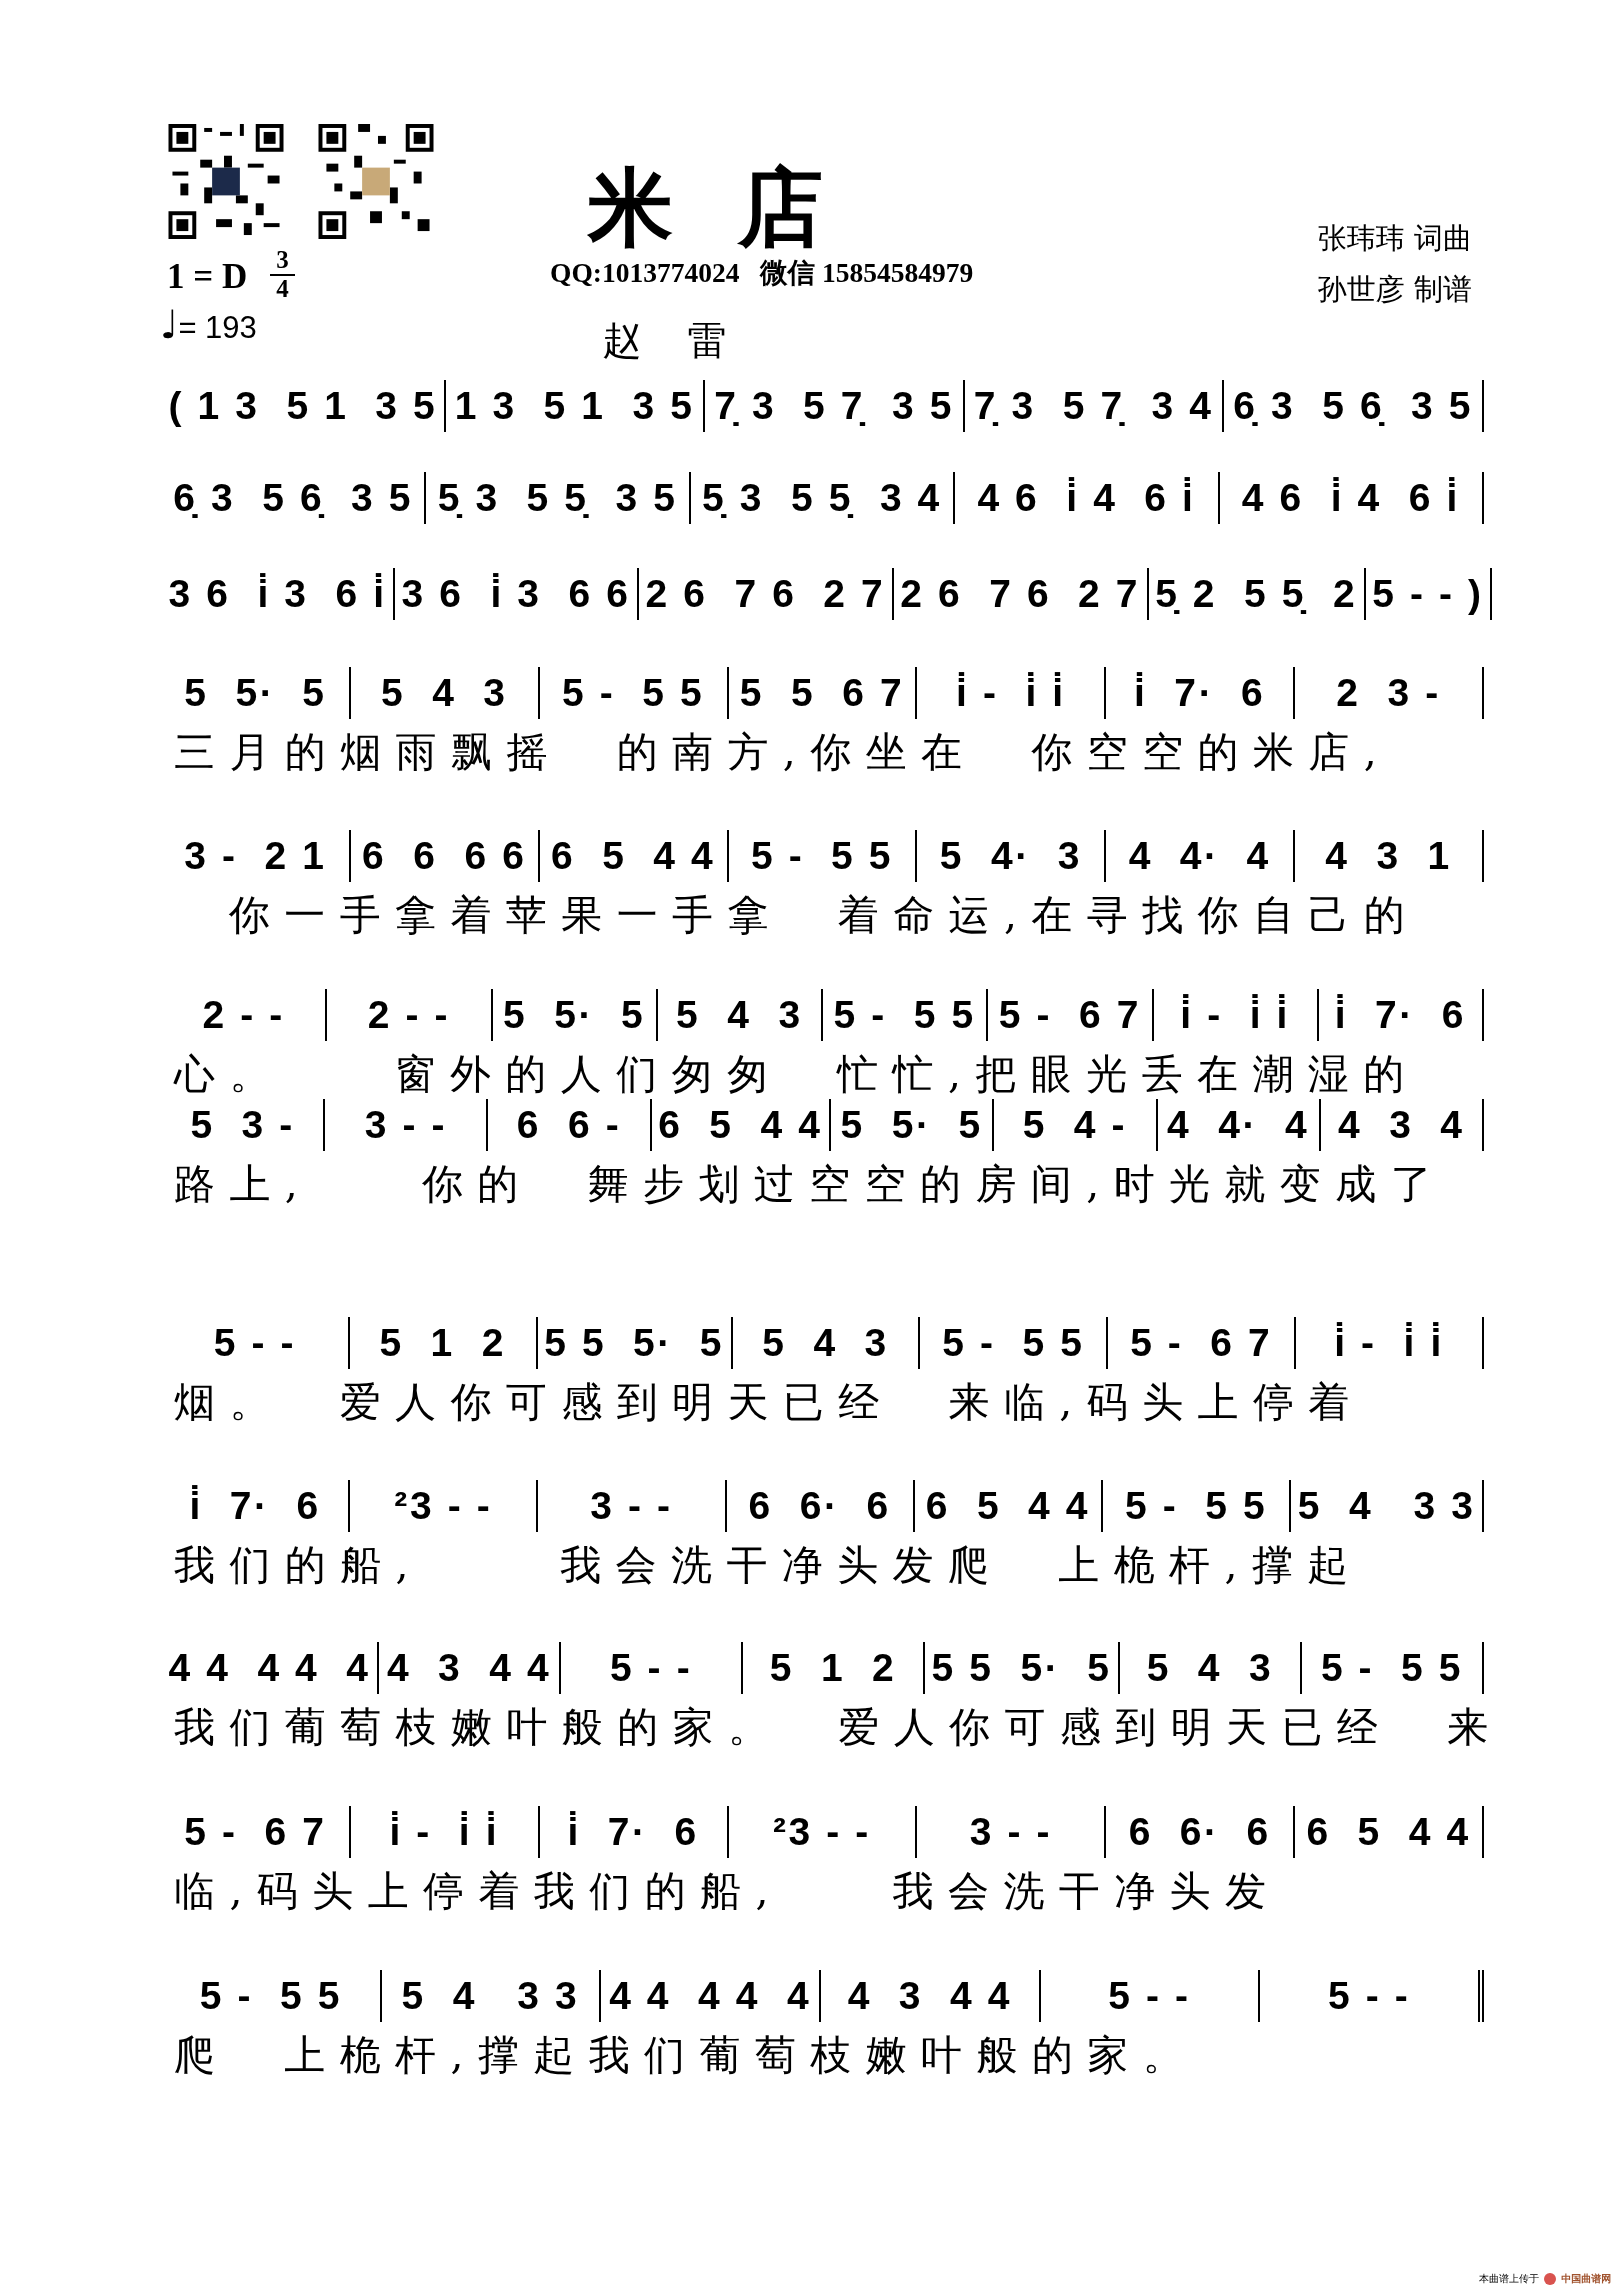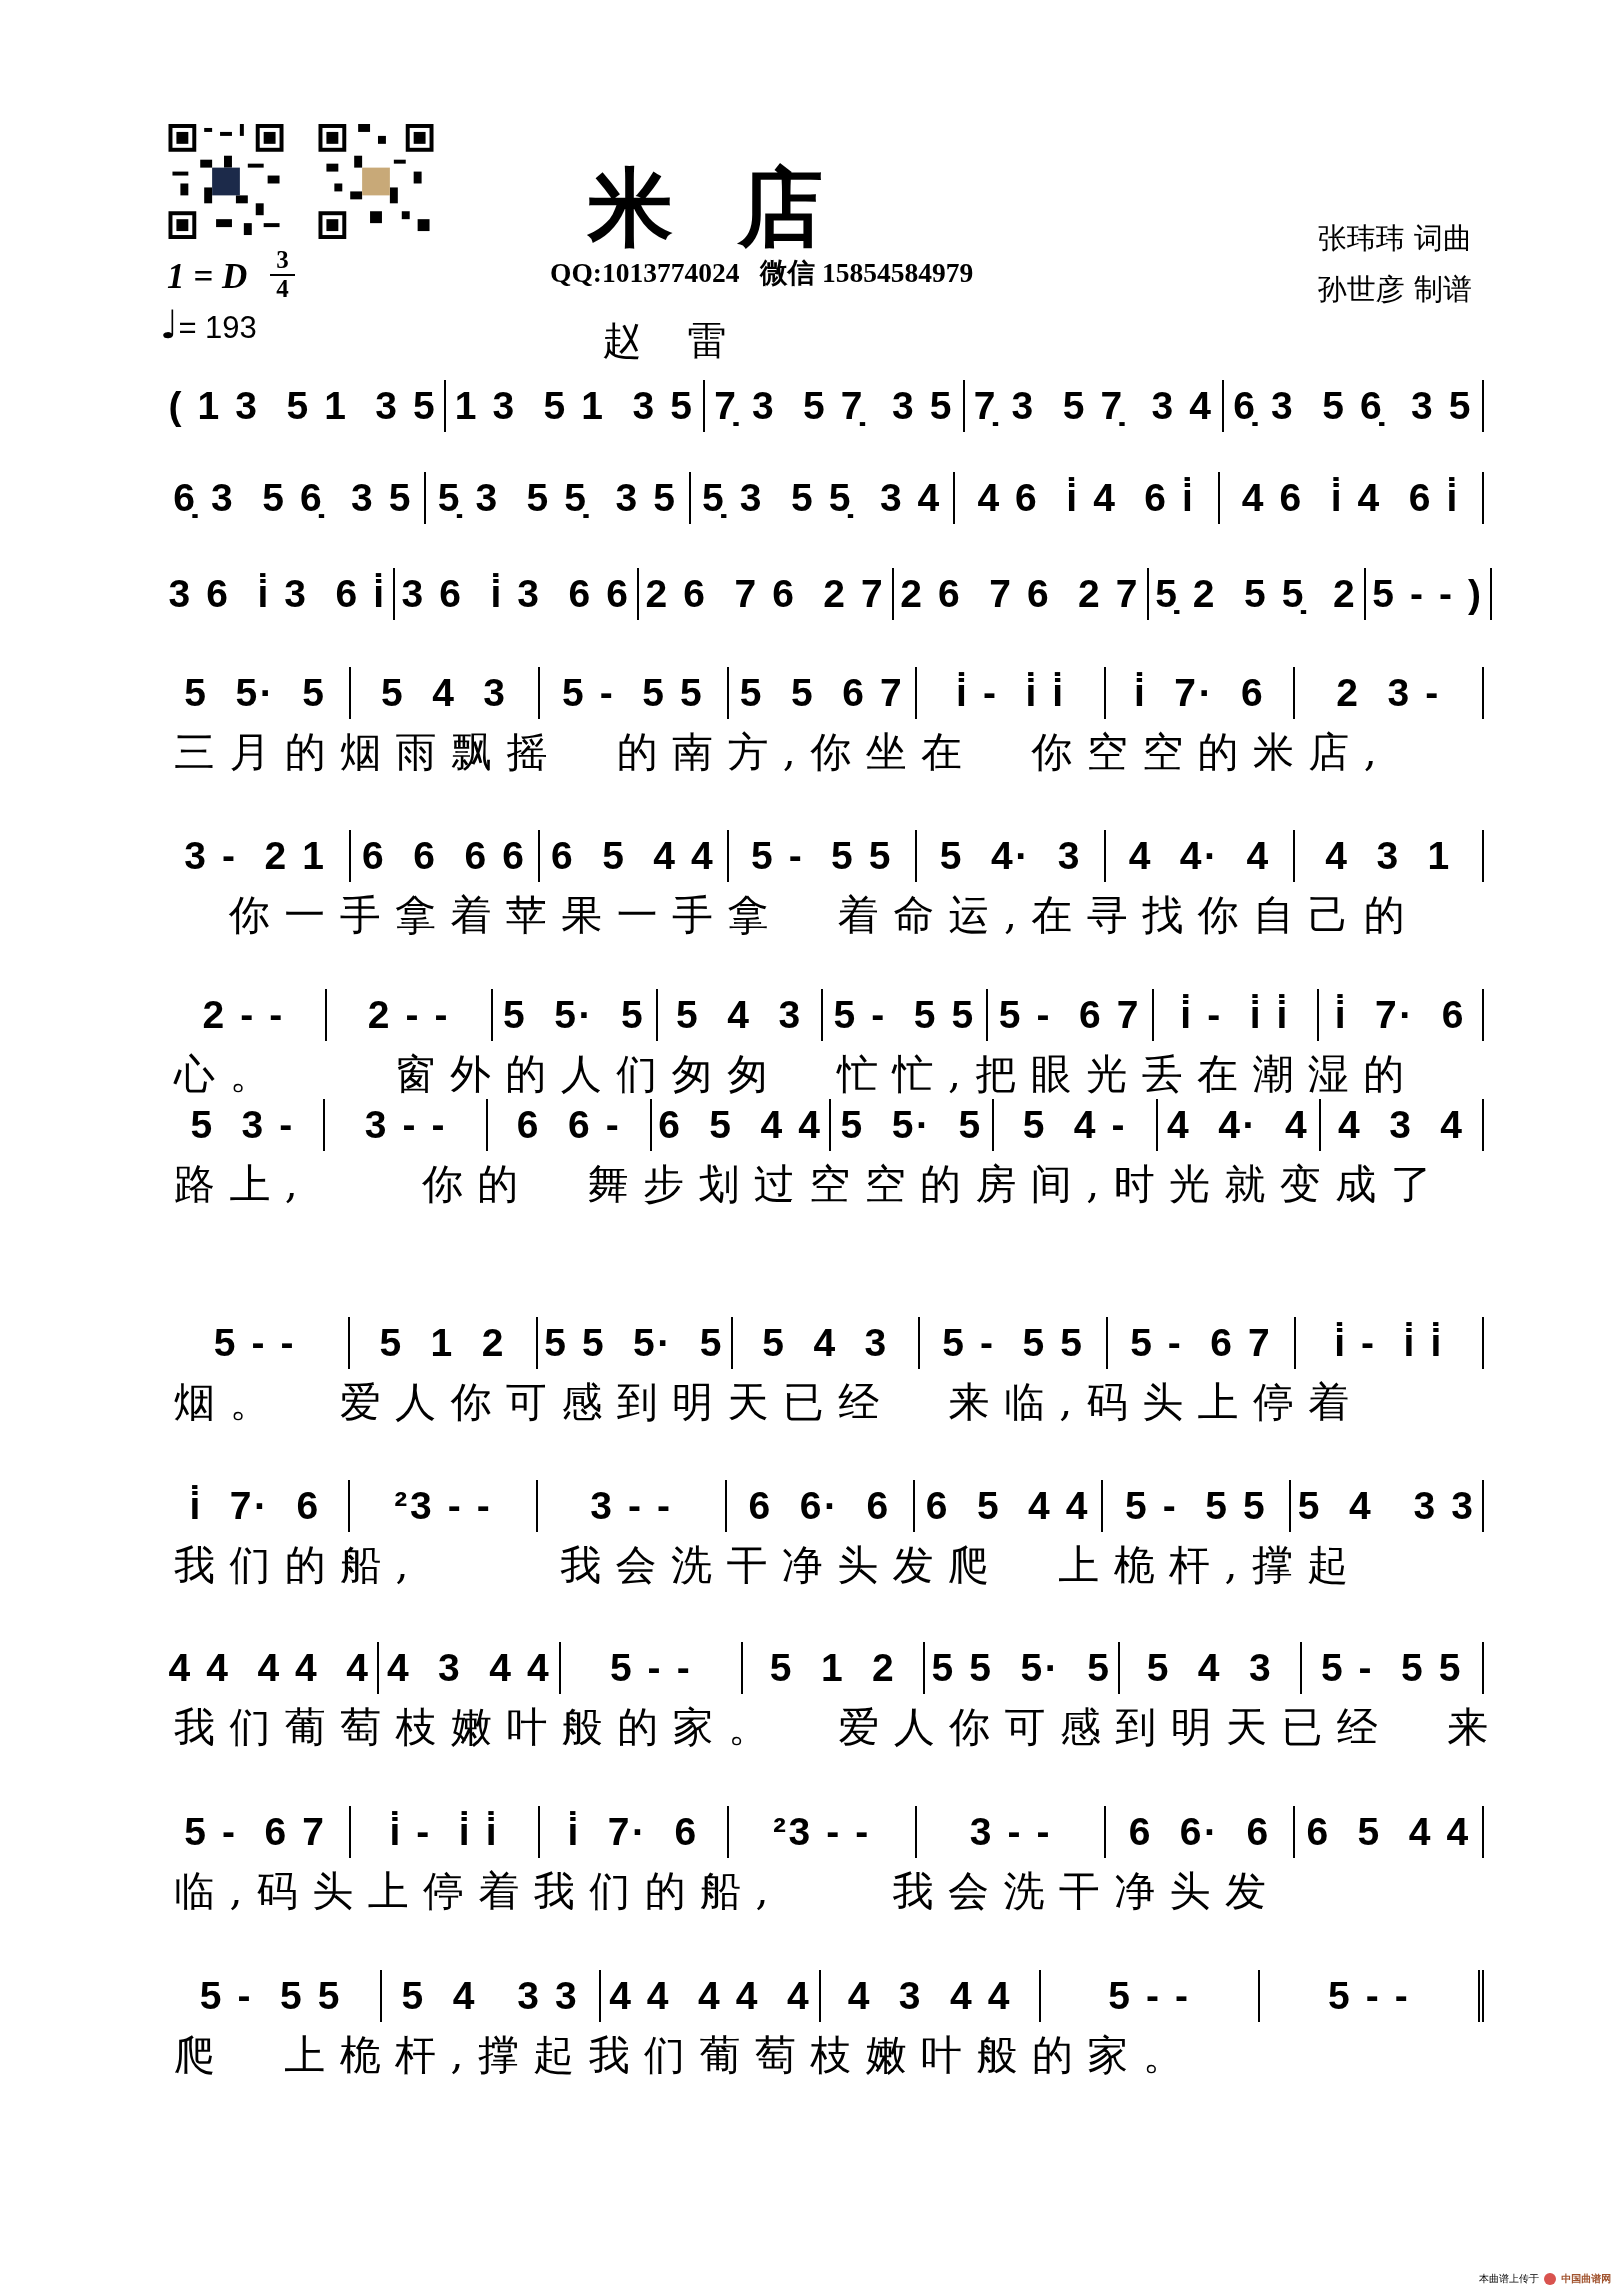--- a/index.html
+++ b/index.html
@@ -4,21 +4,21 @@
 <style>
   html, body { margin:0; padding:0; background:#ffffff; }
   body { width:1623px; height:2295px; position:relative; overflow:hidden; color:#000; font-family:"DejaVu Serif", serif; }
   .qr { position:absolute; top:124px; width:118px; height:115px; background:#fff; }
   .qr svg { width:100%; height:100%; display:block; }
   #qr1 { left:167px; }
   #qr2 { left:317px; }
   .title { position:absolute; top:151px; left:0; width:1476px; text-align:center; font-size:85px; font-weight:bold; letter-spacing:65px; font-family:"DejaVu Serif", serif; }
   .contact { position:absolute; top:255px; left:550px; font-size:27.5px; font-weight:bold; font-family:"Liberation Serif", serif; white-space:pre; }
   .credits { position:absolute; right:151px; top:213px; font-size:29px; line-height:51px; text-align:left; font-family:"DejaVu Serif", serif; }
-  .key { position:absolute; left:167px; top:257px; font-size:35px; font-weight:bold; font-family:"Liberation Serif", serif;font-style:italic; }
+  .key { position:absolute; left:167px; top:257px; font-size:35px; font-weight:bold; font-family:"Liberation Serif", serif; }
   .timesig { position:absolute; left:270px; top:247px; width:25px; text-align:center; font-family:"Liberation Serif", serif; font-weight:bold; font-size:25px; line-height:26px; }
   .timesig .bar { border-top:2.6px solid #000; margin:0.7px 0; }
   .tempo { position:absolute; left:160px; top:302px; font-size:31px; font-family:"Liberation Sans", sans-serif; }
   .tempo .note { font-size:39px; font-family:"DejaVu Sans", sans-serif; }
   .singer { position:absolute; top:314px; left:0; width:1375px; text-align:center; font-size:39px; letter-spacing:46px; font-family:"DejaVu Serif", serif; }
 
   .row { position:absolute; left:162px; width:1322px; height:79px; }
   .row .notes { position:absolute; left:0; top:0; width:100%; height:52px; display:flex; }
   .row .lyrics { position:absolute; left:0; top:58px; width:100%; height:52px; font-size:41px; letter-spacing:14.4px; white-space:pre; font-family:"DejaVu Serif", serif;margin-left:12px; }
   .measure { flex:1 1 0; height:52px; border-right:2px solid #000; display:flex; align-items:center; justify-content:space-around; padding:0 6.5px; box-sizing:border-box; font-family:"Liberation Sans", sans-serif; font-weight:bold; font-size:39px; white-space:pre; letter-spacing:2.6px; }

